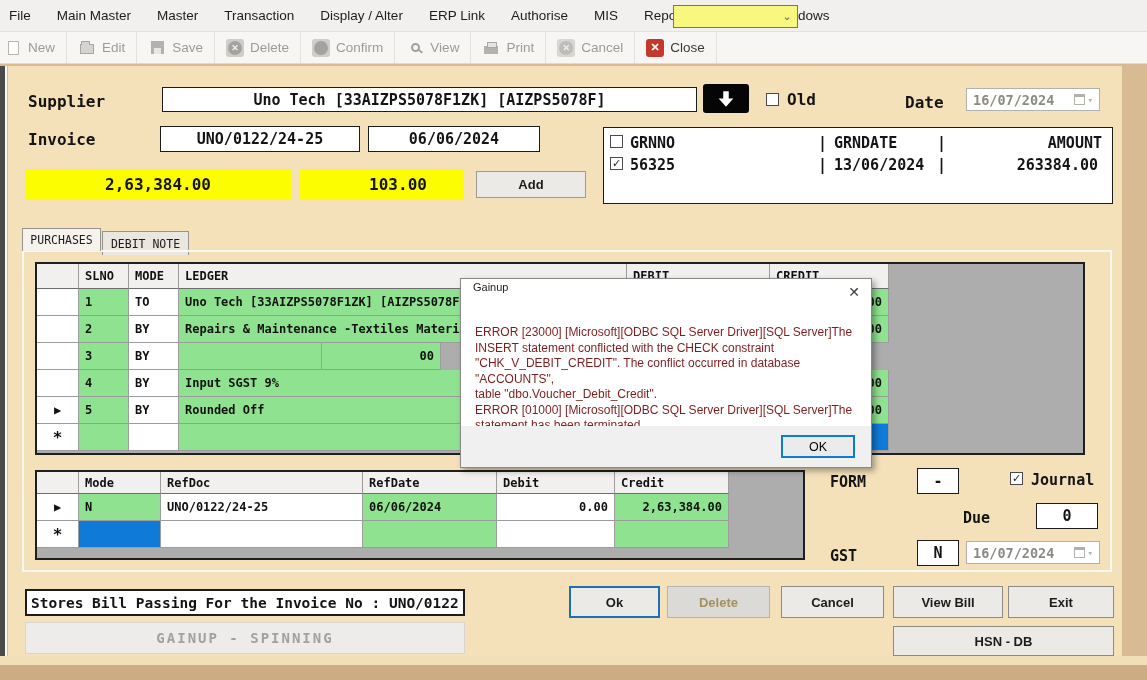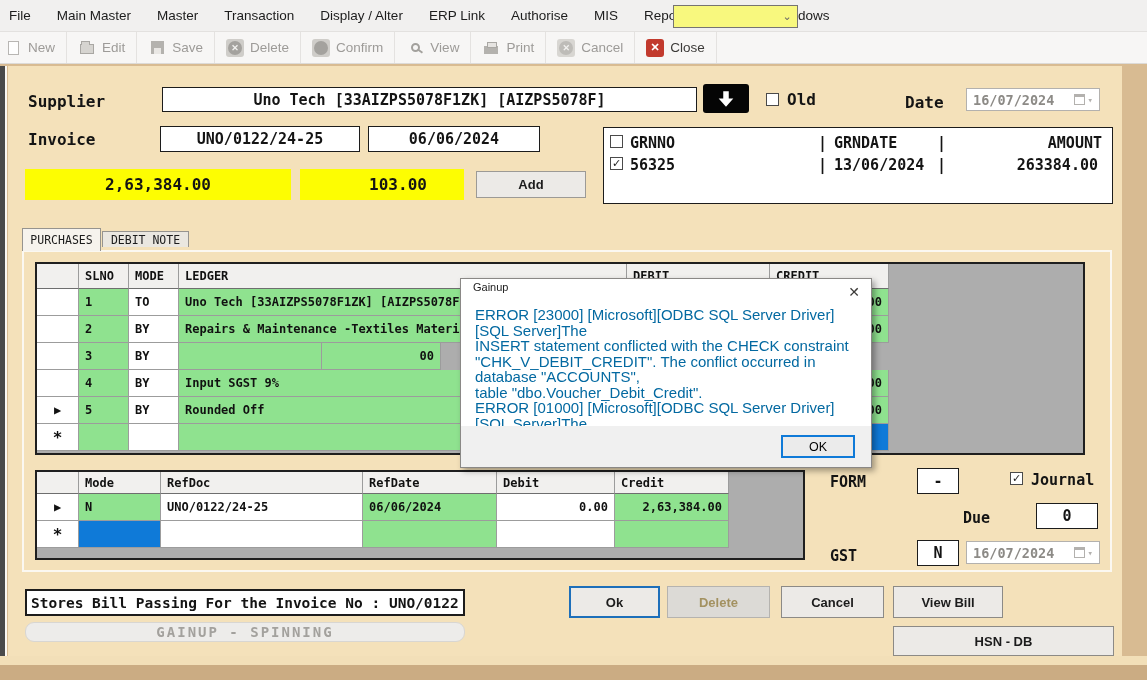--- a/index.html
+++ b/index.html
@@ -74,21 +74,21 @@
   .cell-green { background:#8fe28f; }
   .cell-white { background:#ffffff; }
   .cell-blue  { background:#0f7ad8; }
   .cell-sel   { background:#ffffff; justify-content:center; }
   .num { justify-content:flex-end; }
 
   
   .dialog { position:absolute; left:452px; top:212px; width:412px; height:190px; background:#fff; border:1px solid #8a8886; box-shadow:3px 3px 6px rgba(0,0,0,0.35); z-index:20; }
   .dlg-title { position:absolute; left:12px; top:2px; font-size:11px; color:#1c1c1c; }
   .dlg-x { position:absolute; right:11px; top:5px; font-size:14px; color:#3c3a38; }
-  .dlg-body { position:absolute; left:14px; top:28px; width:384px; font-size:15px; line-height:15.5px; color:#0369a1; }
+  .dlg-body { position:absolute; left:14px; top:46px; width:384px; font-size:12px; line-height:15.5px; color:#7f1d1d; }
   .dlg-footer { position:absolute; left:0; bottom:0; width:100%; height:41px; background:#f0f0f0; }
   .dlg-ok { position:absolute; right:16px; top:9px; width:74px; height:23px; background:#ebebeb; border:2px solid #0f7ad8; display:flex; align-items:center; justify-content:center; font-size:12.5px; color:#000; }
 
   .statusbar { background:#edecea; border:1px solid #d8d6d2; display:flex; align-items:center; justify-content:center; color:#a3a19d; font-size:14px; letter-spacing:2px; }
   .blackbtn { background:#050505; border-radius:3px; display:flex; align-items:center; justify-content:center; }
 </style>
 </head>
 <body>
 
 <div class="screen">
@@ -206,21 +206,21 @@
       <span class="abs mono" style="left:230px;top:28px;font-size:15px;">13/06/2024</span>
       <span class="abs mono" style="left:333px;top:28px;font-size:15px;">|</span>
       <span class="abs mono" style="right:14px;top:28px;font-size:15px;">263384.00</span>
     </div>
 
     <div class="abs field yellow mono" style="left:17px;top:103px;width:266px;height:31px;font-size:16px;">2,63,384.00</div>
     <div class="abs field yellow mono" style="left:292px;top:103px;width:164px;height:31px;font-size:16px;padding-left:32px;">103.00</div>
     <div class="abs btn" style="left:468px;top:105px;width:110px;height:27px;border-color:#9c9a96;">Add</div>
 
     <div class="tab tab-active" style="left:14px;top:162px;width:79px;height:23px;">PURCHASES</div>
-    <div class="tab tab-idle" style="left:94px;top:165px;width:87px;height:16px;">DEBIT NOTE</div>
+    <div class="tab tab-idle" style="left:94px;top:165px;width:87px;height:24px;">DEBIT NOTE</div>
 
     <div class="frame" style="left:14px;top:184px;width:1090px;height:322px;"></div>
 
     <div class="grid" style="left:27px;top:196px;width:1050px;height:193px;">
       <div class="grow ghead" style="height:25px;">
         <div class="gc cell-sel" style="width:42px;"></div>
         <div class="gc" style="width:50px;">SLNO</div>
         <div class="gc" style="width:50px;">MODE</div>
         <div class="gc" style="width:448px;">LEDGER</div>
         <div class="gc" style="width:143px;">DEBIT</div>
@@ -311,26 +311,27 @@
     <span class="abs mono" style="left:822px;top:481px;font-size:15px;">GST</span>
     <div class="abs field mono" style="left:909px;top:474px;width:42px;height:26px;">N</div>
     <div class="abs field mono grayfield" style="left:958px;top:475px;width:134px;height:23px;">
       <span>16/07/2024</span>
         <span class="sp"></span>
       <span class="cal"></span>
         <span class="drop">▾</span>
     </div>
 
     <div class="abs field mono" style="left:17px;top:523px;width:440px;height:27px;border-width:2px;justify-content:flex-start;padding:0 4px;white-space:nowrap;overflow:hidden;font-size:14.5px;">Stores Bill Passing For the Invoice No : UNO/0122</div>
-    <div class="abs statusbar mono" style="left:17px;top:556px;width:440px;height:20px;color:#a3a19d;border-radius:9px;">GAINUP - SPINNING</div>
+    <div class="abs statusbar mono" style="left:17px;top:556px;width:440px;height:32px;color:#a3a19d;">GAINUP - SPINNING</div>
 
     <div class="abs btn btn-focus" style="left:561px;top:520px;width:91px;height:32px;">Ok</div>
     <div class="abs btn btn-disabled" style="left:659px;top:520px;width:103px;height:32px;">Delete</div>
     <div class="abs btn" style="left:773px;top:520px;width:103px;height:32px;">Cancel</div>
     <div class="abs btn" style="left:885px;top:520px;width:110px;height:32px;">View Bill</div>
+    <div class="abs btn" style="left:1000px;top:520px;width:106px;height:32px;">Exit</div>
     <div class="abs btn" style="left:561px;top:560px;width:315px;height:30px;margin-top:31px;">HSN - GRN</div>
     <div class="abs btn" style="left:885px;top:560px;width:221px;height:30px;">HSN - DB</div>
 
     <div class="dialog">
       <span class="dlg-title">Gainup</span>
       <span class="dlg-x">✕</span>
       <div class="dlg-body">
         <div>ERROR [23000] [Microsoft][ODBC SQL Server Driver][SQL Server]The</div>
         <div>INSERT statement conflicted with the CHECK constraint</div>
         <div>"CHK_V_DEBIT_CREDIT". The conflict occurred in database "ACCOUNTS",</div>

